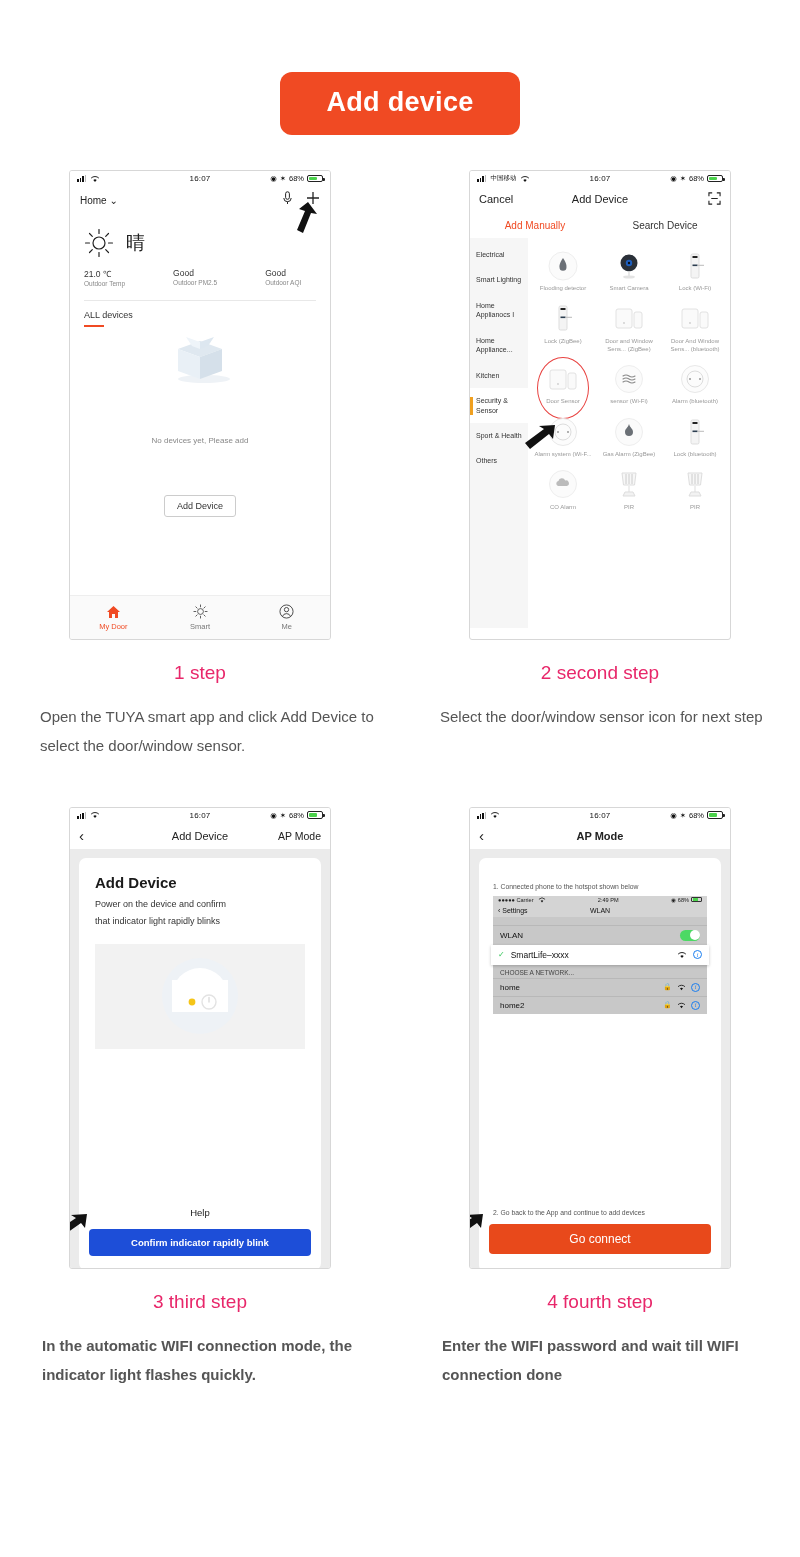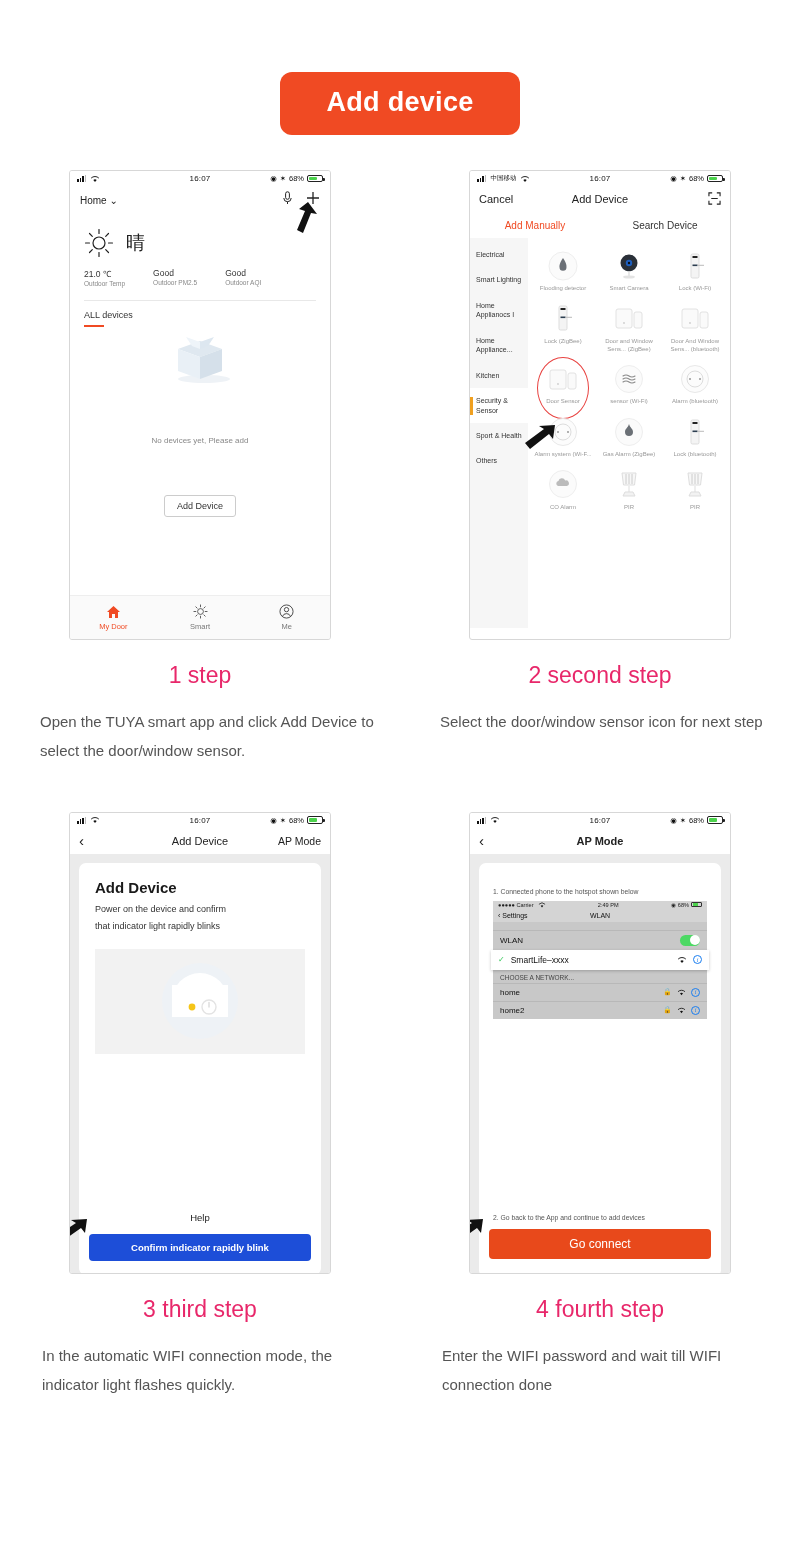--- a/index.html
+++ b/index.html
@@ -82,21 +82,21 @@
   .nav-title { position:absolute; left:0; right:0; text-align:center; font-size: 11px; color:#222; }
   .nav-left { font-size: 11px; color: #222; z-index:2; }
   .nav-right { margin-left:auto; font-size: 10.5px; color:#222; z-index:2; }
 
   
   .p1-nav { height: 28px; display:flex; align-items:center; padding: 0 10px; }
   .p1-home { font-size: 10px; color:#222; }
   .p1-icons { margin-left:auto; display:flex; align-items:center; gap: 14px; }
   .p1-weather { padding: 14px 14px 0; display:flex; align-items:center; gap:12px; }
   .p1-cond { font-size: 19px; color:#222; font-weight:500; }
-  .p1-metrics { display:flex; padding: 10px 14px 0; gap: 28px; }
+  .p1-metrics { display:flex; padding: 10px 14px 0; gap: 48px; }
   .metric-v { font-size: 8.5px; color:#333; }
   .metric-l { font-size: 6.5px; color:#888; margin-top:1px; }
   .p1-divider { height:1px; background:#e8e8e8; margin: 13px 14px 0; }
   .p1-alldev { font-size: 9px; color:#333; padding: 9px 14px 0; }
   .p1-underline { width: 20px; height:2px; background:#f04a23; margin: 5px 0 0 14px; }
   .p1-empty {
     height: 190px; display:flex; flex-direction:column;
     align-items:center; justify-content:space-between; gap: 6px;
   }
   .p1-emptytxt { font-size: 8px; color:#888; }
@@ -204,27 +204,27 @@
   .lock-i { font-size: 7px; }
   .info-i {
     width:9px;height:9px;border:1px solid #1a7ef0;border-radius:50%;
     color:#1a7ef0;font-size:6px;display:inline-flex;align-items:center;justify-content:center;
     font-family:"Liberation Serif",serif; font-style:italic;
   }
 
   
   .caption { padding: 22px 0 0; }
   .cap-title {
-    text-align:center; color:#e8276a; font-size: 23px; margin-bottom: 18px;
+    text-align:center; color:#e8276a; font-size: 19px; margin-bottom: 18px;
   }
   .cap-body {
     font-size: 15px; color:#555; line-height: 1.95;
     padding-left: 40px; padding-right: 20px;
   }
-  .r2 .cap-body { padding-left: 42px; }
+  .r2 .cap-body { padding-left: 42px; font-weight: bold; }
   .row-gap { height: 46px; }
 
   
   .arrow { position:absolute; pointer-events:none; }
 </style>
 </head>
 <body>
 
 <div class="header-wrap">
   <div class="header-badge">Add device</div>

